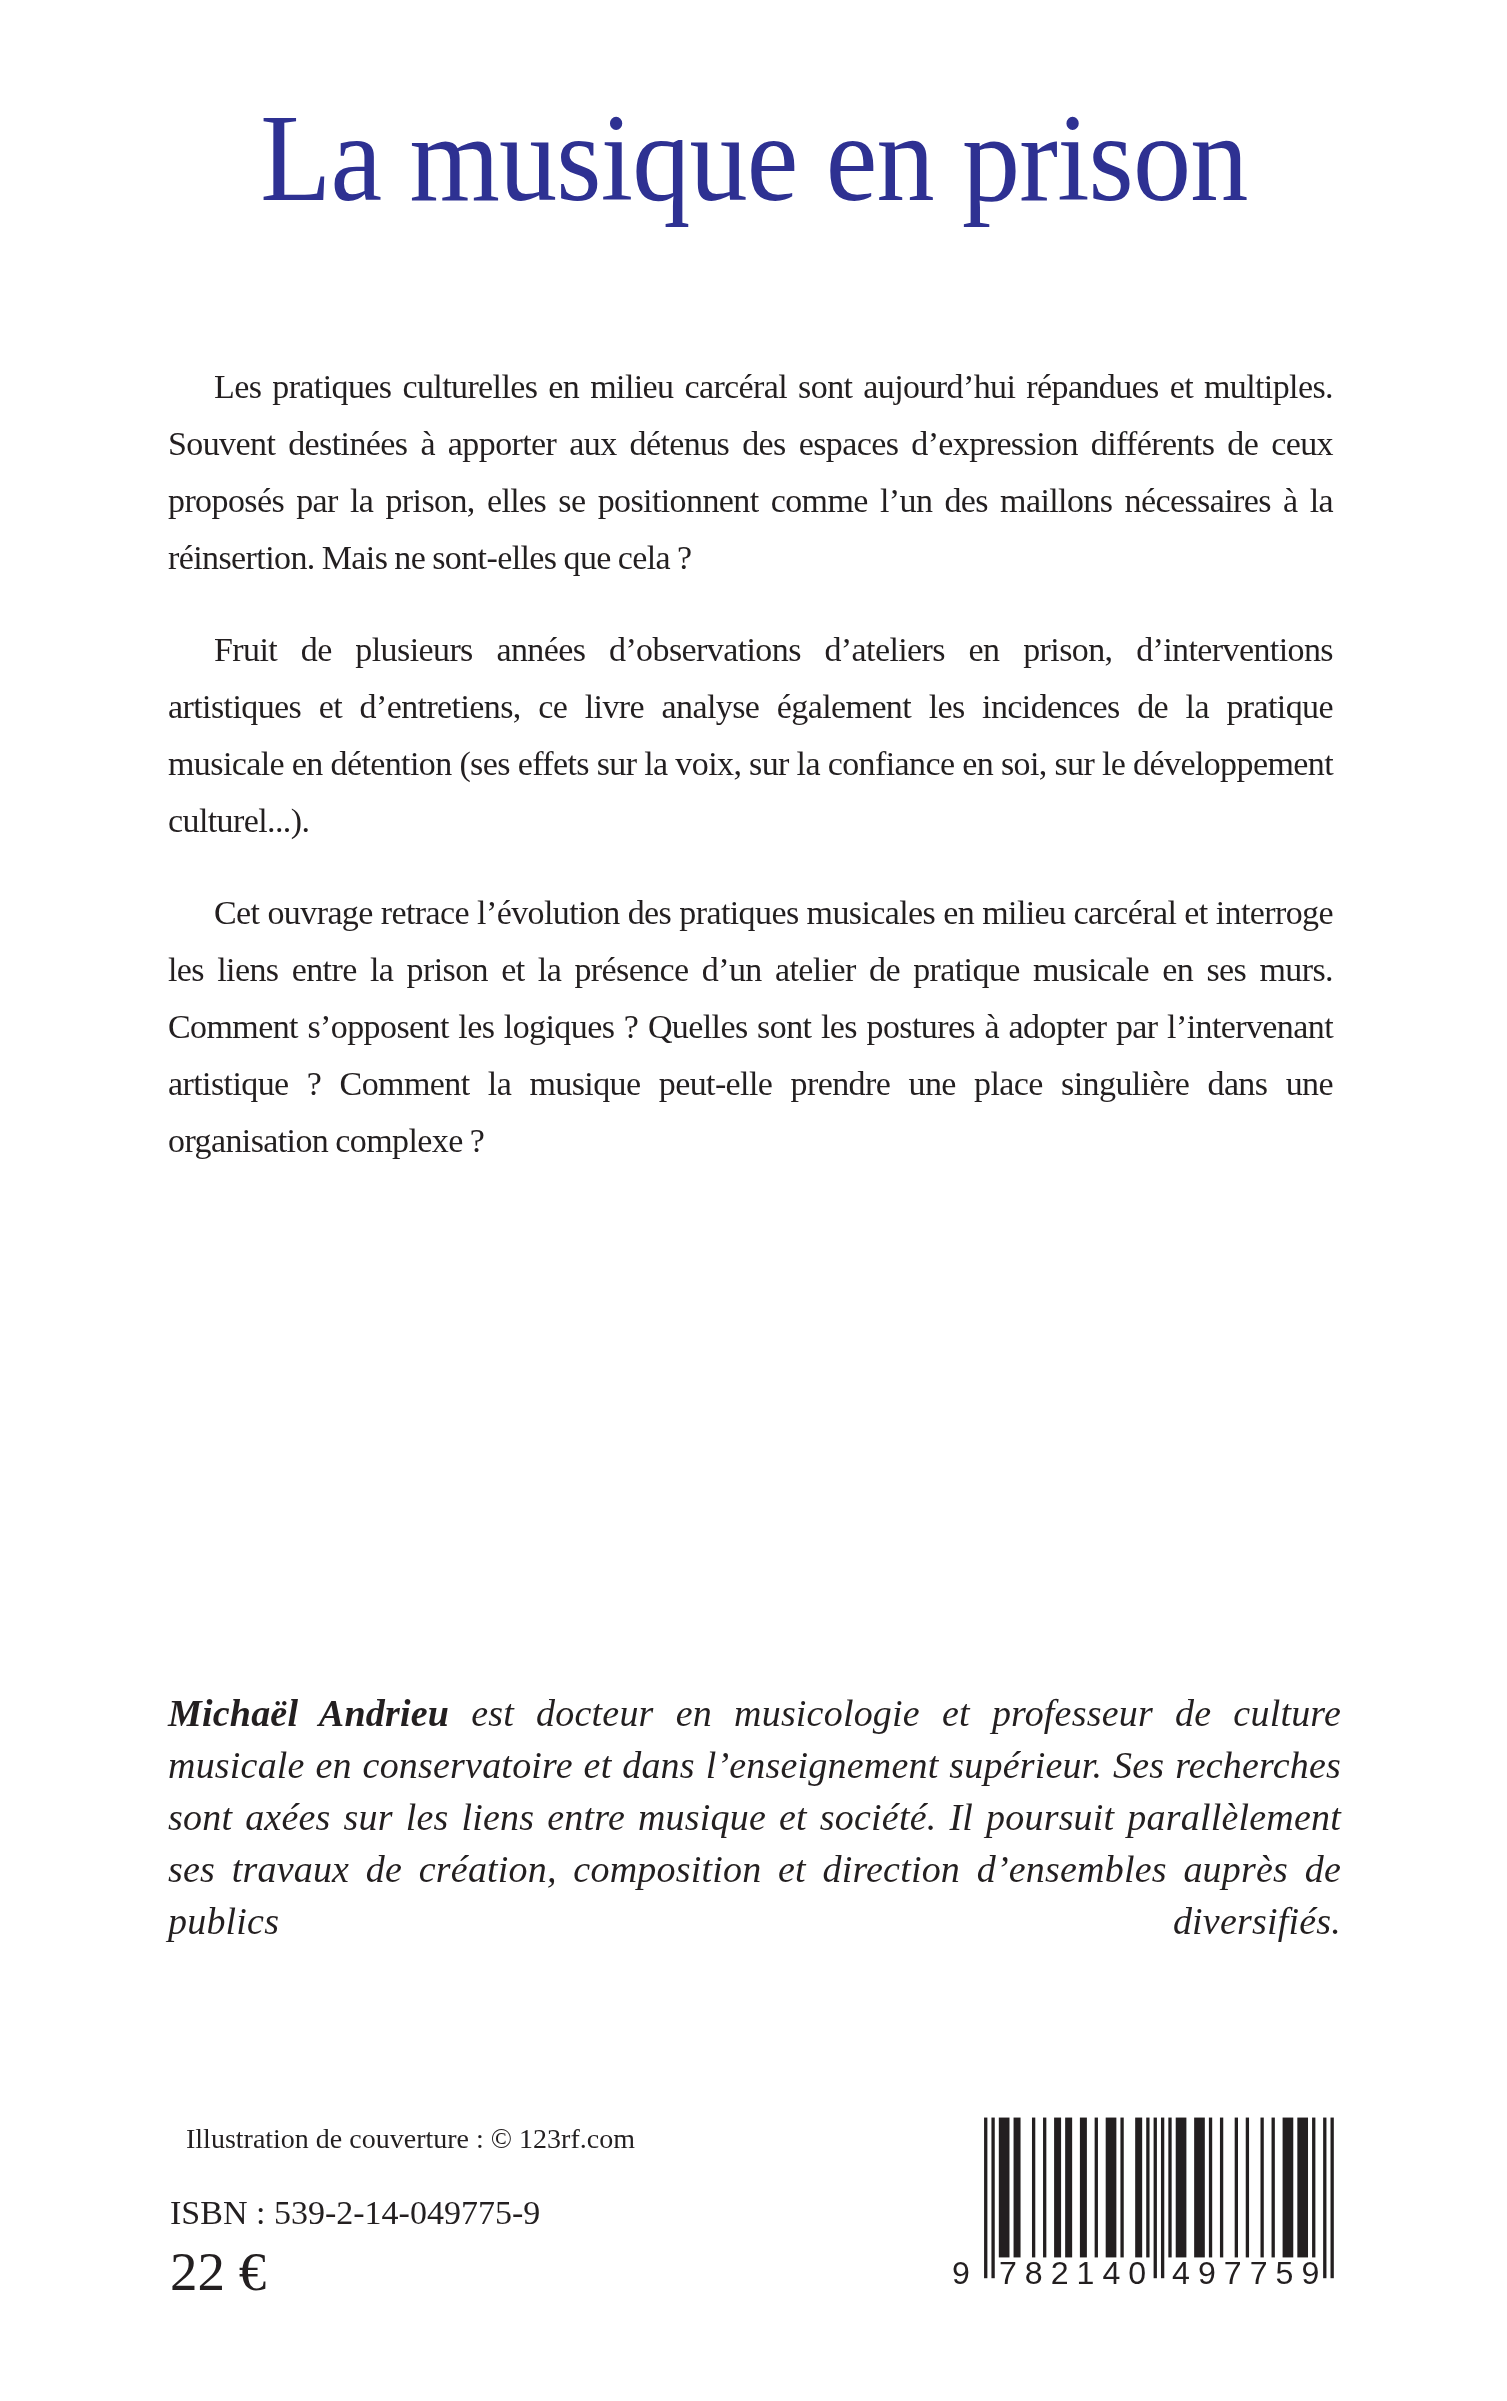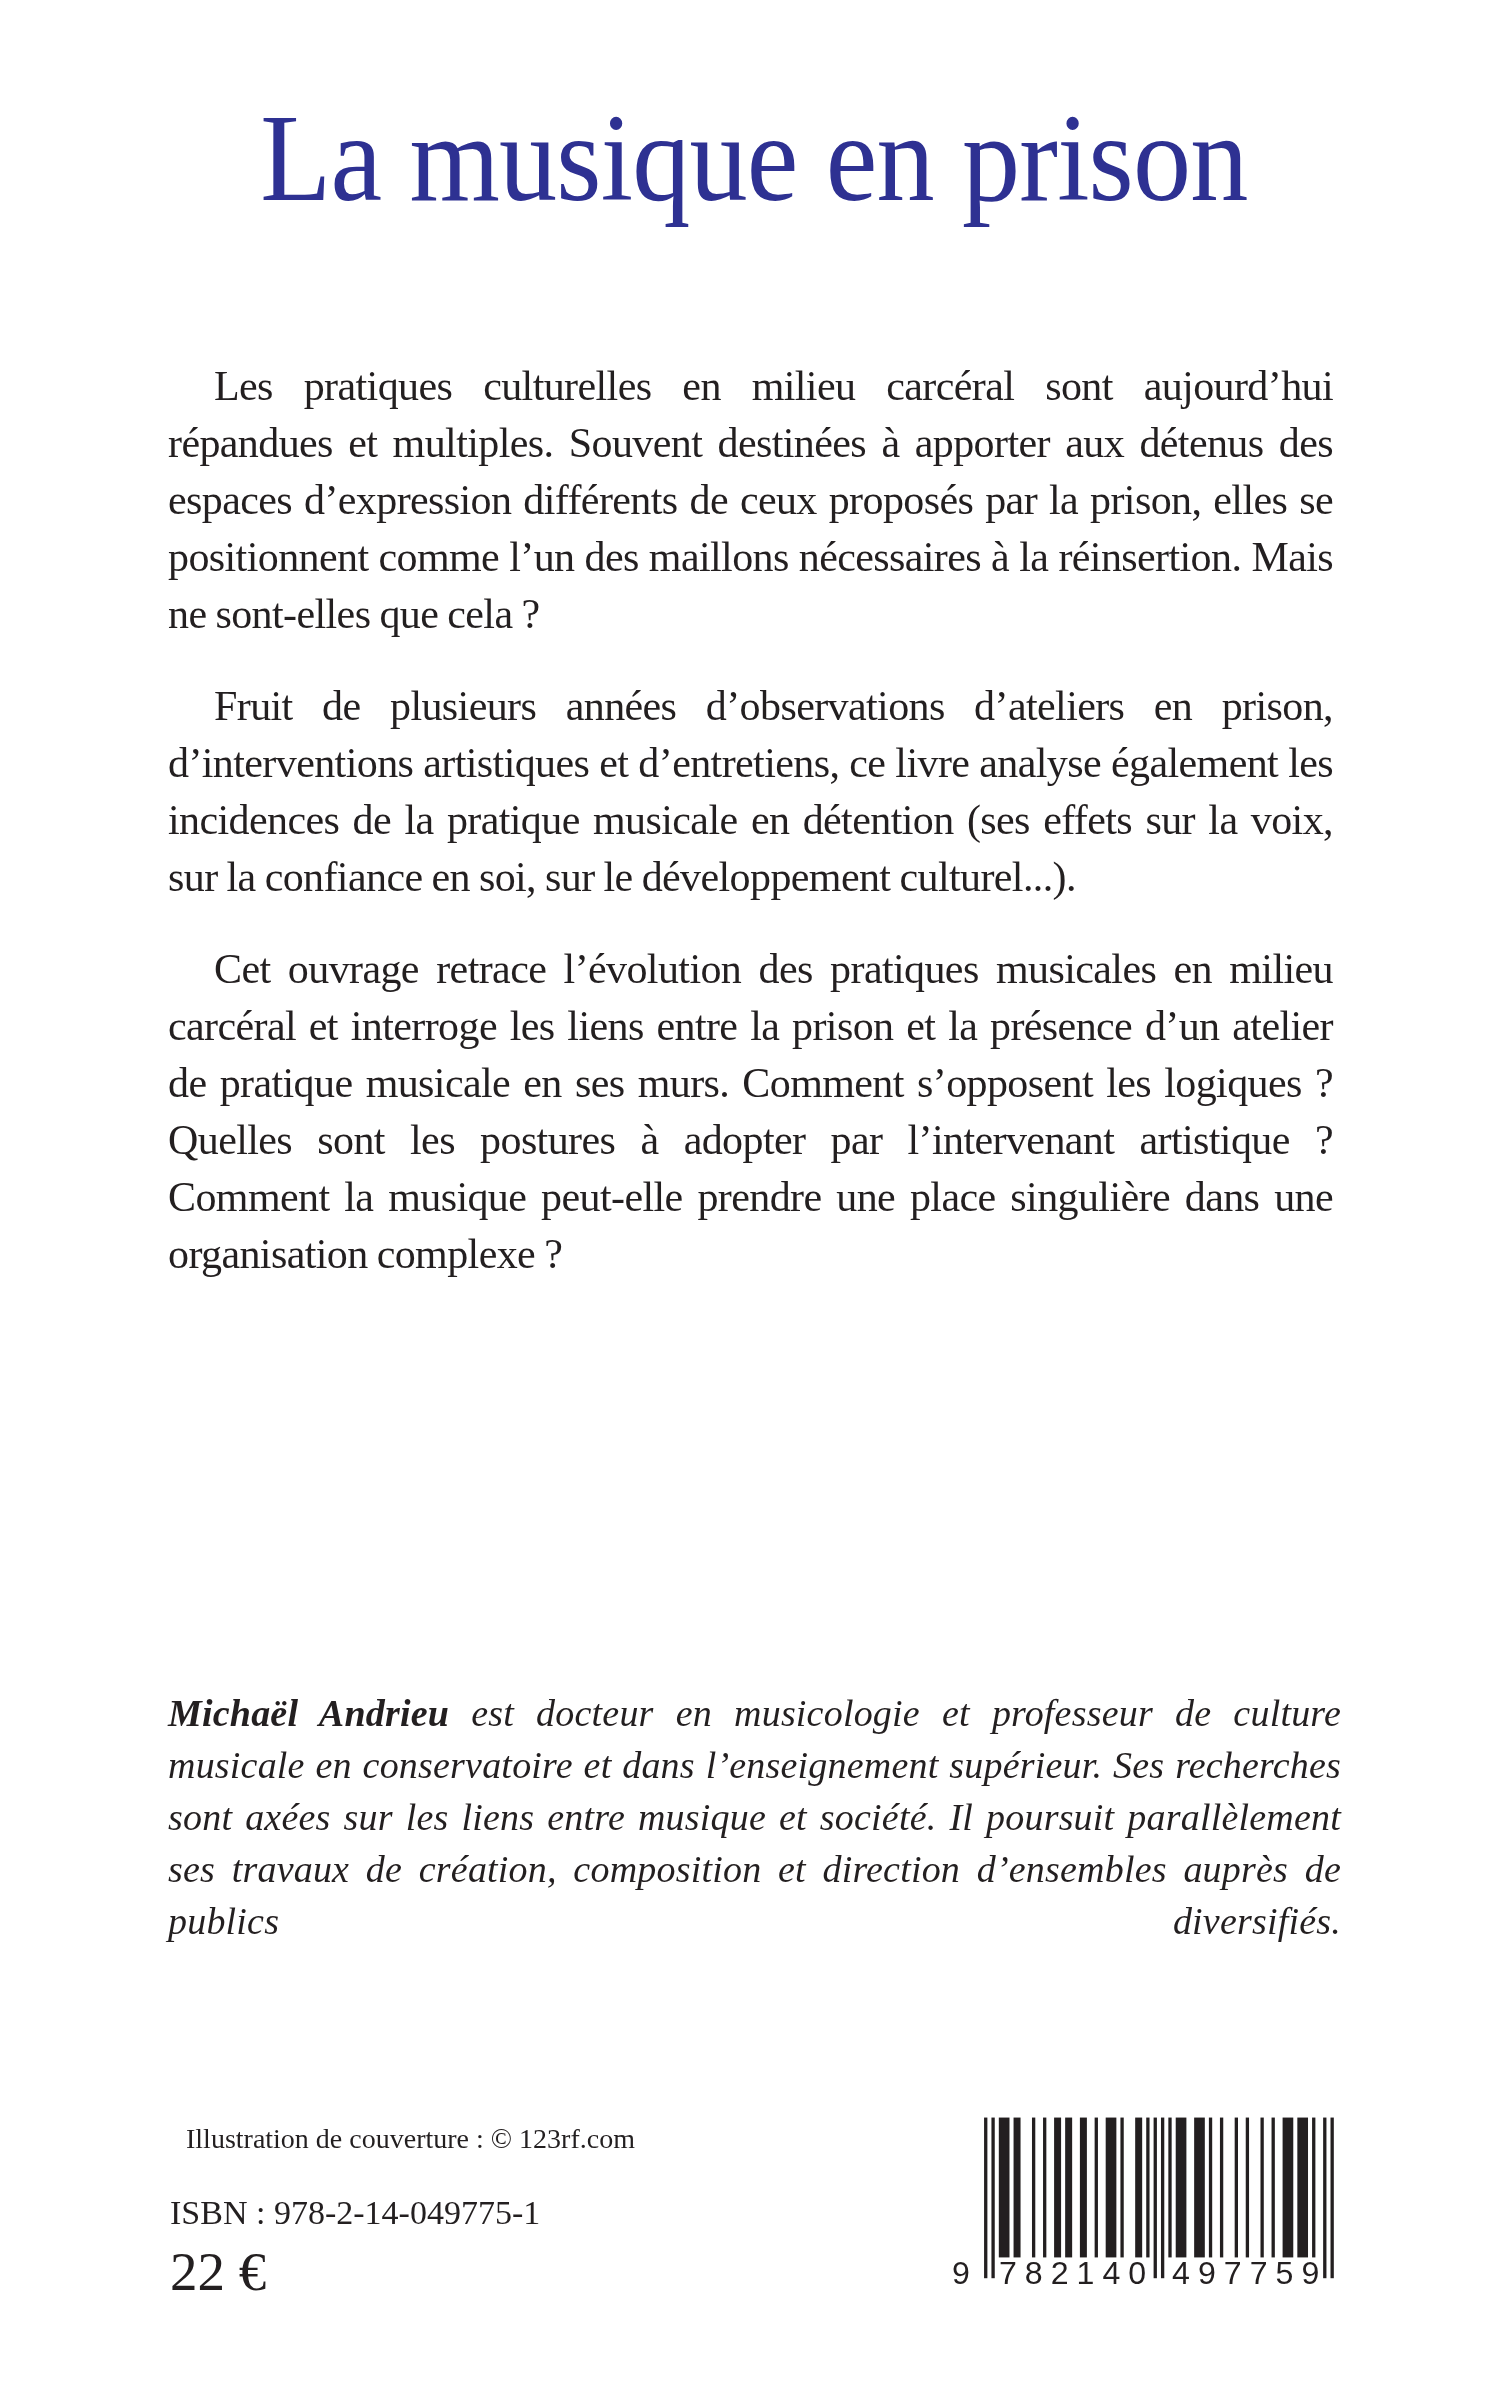--- a/index.html
+++ b/index.html
@@ -4,21 +4,21 @@
 <style>
   html, body { margin: 0; padding: 0; background: #ffffff; }
   body { width: 1508px; height: 2402px; position: relative; overflow: hidden;
          font-family: "Liberation Serif", "DejaVu Serif", serif; color: #231f20; }
 
   .title { position: absolute; left: 0; top: 87px; width: 1508px; text-align: center;
            font-size: 125px; line-height: 142px; color: #2e3192; font-weight: normal;
            letter-spacing: -0.9px; margin: 0; transform: scaleX(0.93); transform-origin: 753px 0; }
 
   .body-block { position: absolute; left: 168px; top: 358px; width: 1173px; }
-  .para { margin: 0 8px 35px 0; font-size: 42px; line-height: 57px; text-align: justify;
+  .para { margin: 0 8px 35px 0; font-size: 34px; line-height: 57px; text-align: justify;
           text-indent: 46px; hyphens: none; letter-spacing: -0.6px; word-spacing: -0.9px; }
 
   .bio { position: absolute; left: 168px; top: 1687px; width: 1173px; margin: 0;
          font-size: 38px; line-height: 52px; font-style: italic; text-align: justify;
          text-align-last: justify; letter-spacing: 0.2px; }
   .bio .author { font-weight: bold; }
 
   .credit { position: absolute; left: 186px; top: 2122px; font-size: 28px; line-height: 34px; margin: 0; }
   .isbn { position: absolute; left: 170px; top: 2193px; font-size: 34px; line-height: 40px; margin: 0; }
   .price { position: absolute; left: 170px; top: 2241px; font-size: 55px; line-height: 61px; margin: 0; text-align: center; }
@@ -34,21 +34,21 @@
 
 <div class="body-block">
   <p class="para">Les pratiques culturelles en milieu carcéral sont aujourd’hui répandues et multiples. Souvent destinées à apporter aux détenus des espaces d’expression différents de ceux proposés par la prison, elles se positionnent comme l’un des maillons nécessaires à la réinsertion. Mais ne sont-elles que cela ?</p>
   <p class="para">Fruit de plusieurs années d’observations d’ateliers en prison, d’interventions artistiques et d’entretiens, ce livre analyse également les incidences de la pratique musicale en détention (ses effets sur la voix, sur la confiance en soi, sur le développement culturel...).</p>
   <p class="para">Cet ouvrage retrace l’évolution des pratiques musicales en milieu carcéral et interroge les liens entre la prison et la présence d’un atelier de pratique musicale en ses murs. Comment s’opposent les logiques ? Quelles sont les postures à adopter par l’intervenant artistique ? Comment la musique peut-elle prendre une place singulière dans une organisation complexe ?</p>
 </div>
 
 <p class="bio"><span class="author">Michaël Andrieu</span><span> est docteur en musicologie et professeur de culture musicale en conservatoire et dans l’enseignement supérieur. Ses recherches sont axées sur les liens entre musique et société. Il poursuit parallèlement ses travaux de création, composition et direction d’ensembles auprès de publics diversifiés.</span></p>
 
 <p class="credit">Illustration de couverture : © 123rf.com</p>
-<p class="isbn">ISBN : 978-2-14-049775-1</p>
+<p class="isbn">ISBN : 539-2-14-049775-9</p>
 <p class="price">22 €</p>
 
 <div class="barcode">
   <svg id="barcode-svg" width="397" height="189" viewBox="0 0 420 200">
     <g id="bars">
         <rect x="36.00" y="8" width="3.50" height="170" fill="#231f20"></rect>
         <rect x="43.80" y="8" width="3.50" height="170" fill="#231f20"></rect>
         <rect x="51.60" y="8" width="11.30" height="148" fill="#231f20"></rect>
         <rect x="67.20" y="8" width="7.40" height="148" fill="#231f20"></rect>
         <rect x="86.70" y="8" width="3.50" height="148" fill="#231f20"></rect>

